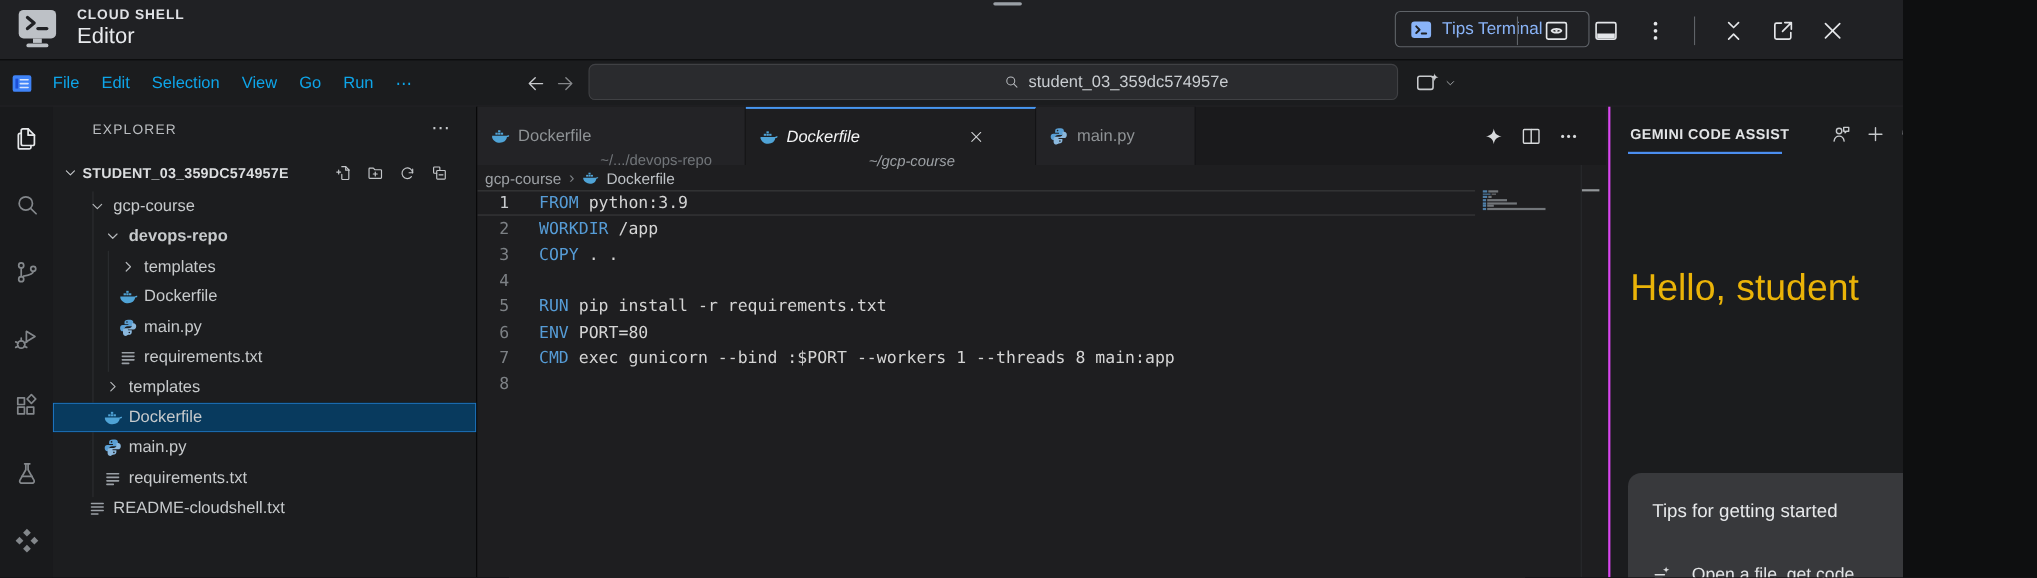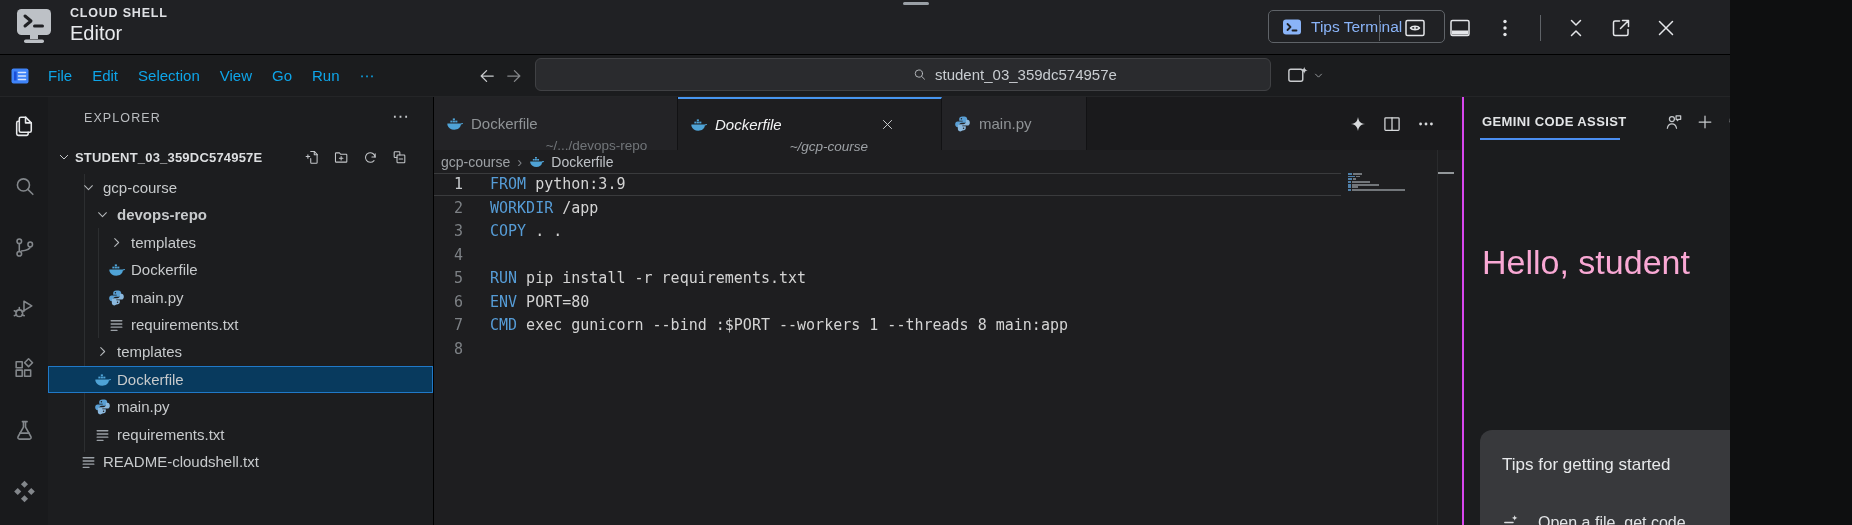--- a/index.html
+++ b/index.html
@@ -88,21 +88,21 @@
   .mbar{position:absolute;top:0;height:1.8px;}
   .ruler-mark{position:absolute;left:1004px;top:75px;width:16px;height:2px;background:#93979a;}
   .sbline{position:absolute;left:1003px;top:53px;width:1px;height:375px;background:#2a2b2d;}
 
   
   .gemini{position:absolute;left:1462px;top:97px;width:390px;height:428px;background:#1b1c1e;border-left:2px solid #d946ef;box-sizing:border-box;}
   .g-title{position:absolute;left:18px;top:17px;font-size:13px;font-weight:700;letter-spacing:.4px;color:#e2e4e6;}
   .g-underline{position:absolute;left:16px;top:41px;width:140px;height:2px;background:#4b8ef0;}
   .g-icons{position:absolute;right:44px;top:15px;display:flex;align-items:center;gap:11px;color:#c6c9cc;}
   .gico{width:20px;height:20px;cursor:pointer;}
-  .g-hello{position:absolute;left:18px;top:146px;font-size:34px;color:#f9a8d4;}
+  .g-hello{position:absolute;left:18px;top:146px;font-size:34px;color:#eab308;}
   .g-quest{position:absolute;left:18px;top:200px;font-size:29px;color:#c2c6ca;}
   .tips{position:absolute;left:16px;top:333px;width:312px;height:130px;border-radius:12px;background:#38393c;}
   .tips-title{position:absolute;left:22px;top:25px;font-size:17px;color:#e7e9eb;}
   .tips-close{position:absolute;right:22px;top:26px;width:16px;height:16px;color:#ced2d6;cursor:pointer;}
   .tips-item{position:absolute;left:22px;top:83px;display:flex;gap:17px;align-items:center;font-size:16px;color:#e2e4e6;}
   .tip-ico{width:19px;height:19px;color:#dadcde;}
   .bscroll-track{position:absolute;left:1837px;top:0;width:15px;height:525px;background:#e3e5e8;}
   .bscroll-thumb{position:absolute;left:1839px;top:148px;width:11px;height:377px;background:#9aa0a6;border-radius:5px;}
 </style>
 </head>

